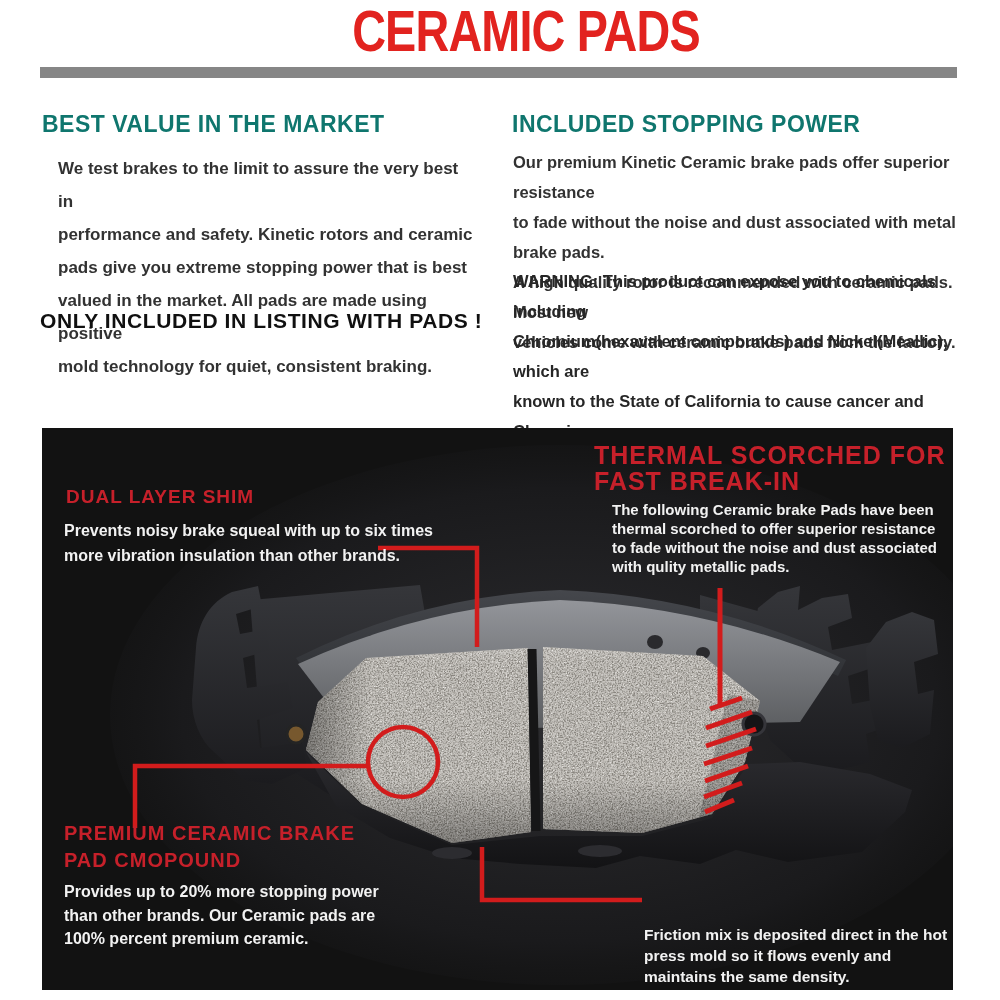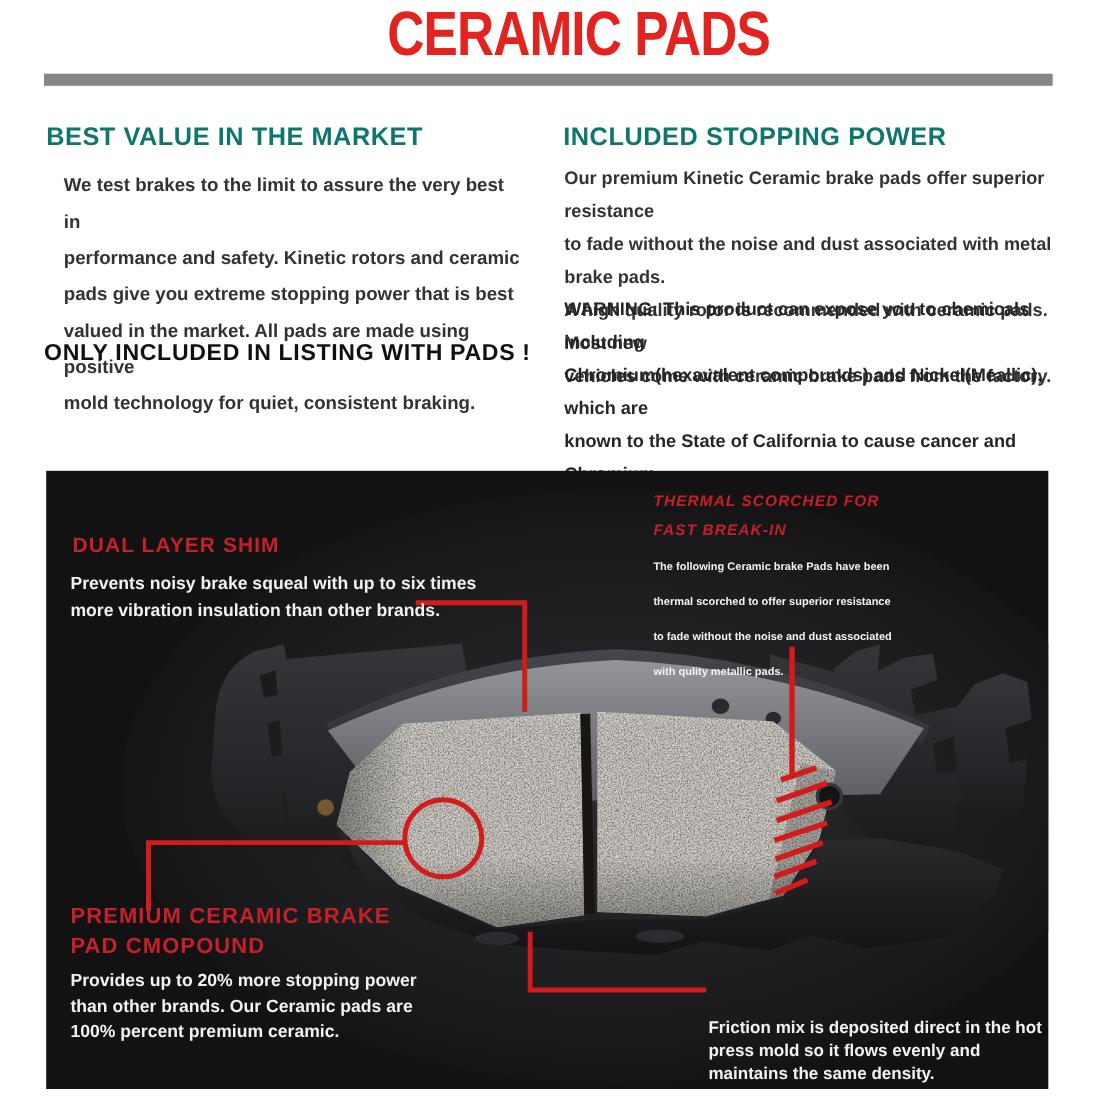--- a/index.html
+++ b/index.html
@@ -27,22 +27,22 @@
   .only-note{font-size:21px;font-weight:800;color:#101010;letter-spacing:.6px;}
 
   
   .panel{top:428px;left:42px;width:911px;height:562px;background:#121212;}
   .panel svg{position:absolute;top:0;left:0;}
   .p-heading{font-weight:bold;color:#c6202a;letter-spacing:1px;}
   .p-body{font-weight:bold;color:#f2f2f2;}
 
   .dual-h{top:58px;left:24px;font-size:19px;}
   .dual-b{top:90px;left:22px;font-size:16px;line-height:25px;}
-  .thermal-h{top:14px;left:552px;font-size:14px;line-height:26px;font-style:italic;}
-  .thermal-b{top:72px;left:552px;font-size:10px;line-height:32px;}
+  .thermal-h{top:14px;left:552px;font-size:25px;line-height:26px;}
+  .thermal-b{top:72px;left:570px;font-size:15px;line-height:19px;}
   .premium-h{top:392px;left:22px;font-size:20px;line-height:27px;}
   .premium-b{top:452px;left:22px;font-size:16px;line-height:23.5px;}
   .oem-h{top:434px;left:602px;font-size:20px;line-height:27px;}
   .oem-b{top:496px;left:602px;font-size:15.5px;line-height:21px;}
 </style>
 </head>
 <body>
 
 <div class="abs title-wrap">
   <span class="title">CERAMIC PADS</span>

